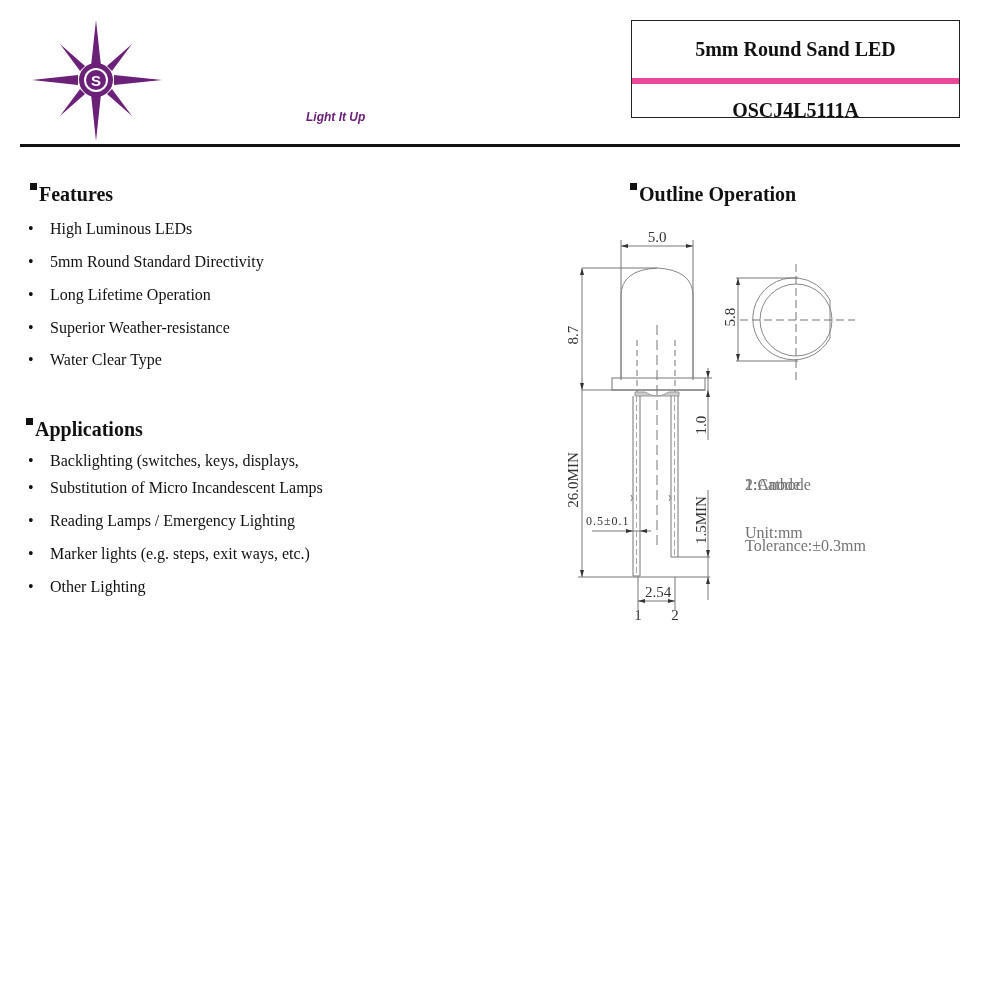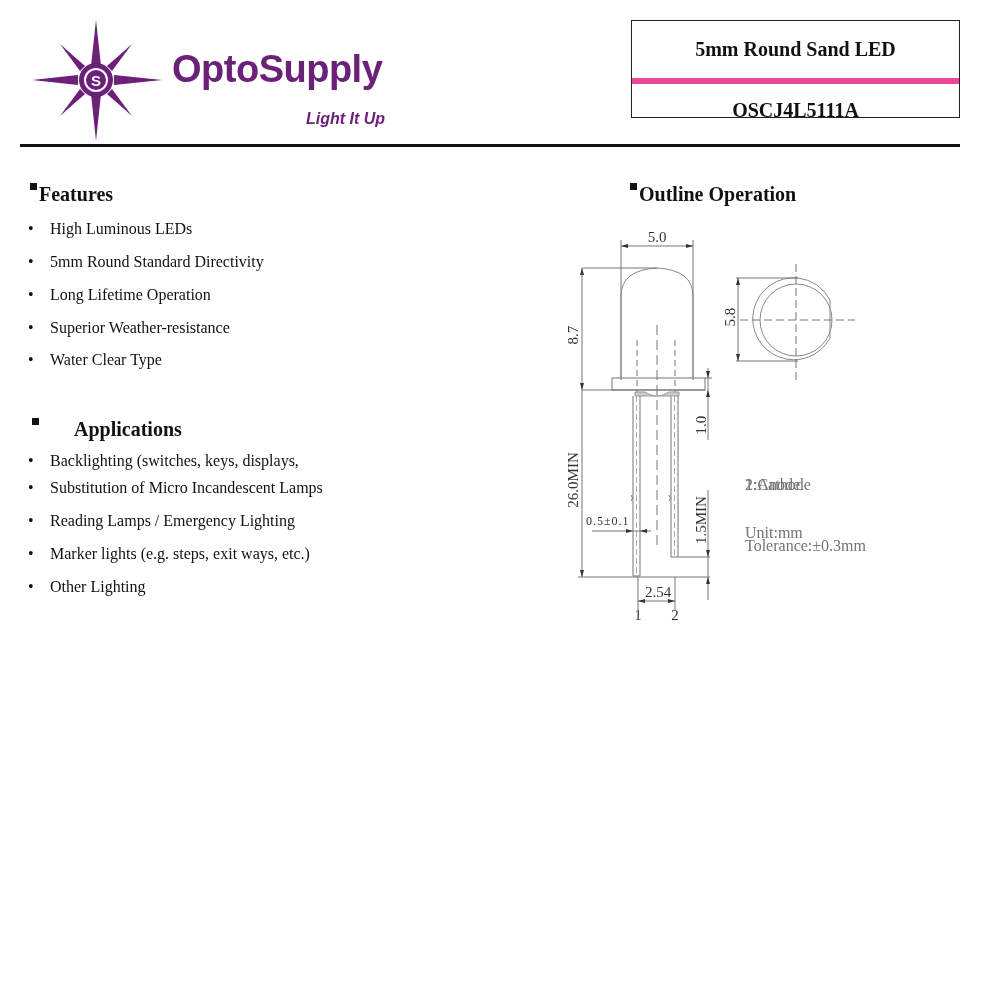--- a/index.html
+++ b/index.html
@@ -1,20 +1,20 @@
 <!DOCTYPE html>
 <html><head>
 <meta charset="utf-8">
 <style>
   html, body { margin: 0; padding: 0; background: #ffffff; }
   body { width: 990px; height: 990px; position: relative; overflow: hidden; font-family: "Liberation Serif", serif; color: #111; }
   .logo { position: absolute; left: 30px; top: 18px; width: 360px; height: 125px; }
   .logo svg { position: absolute; left: 0; top: 0; }
   .brand-name { position: absolute; left: 142px; top: 30px; font-family: "Liberation Sans", sans-serif; font-weight: bold; font-size: 38px; color: #6b2178; letter-spacing: -0.5px; }
-  .brand-tag { position: absolute; left: 276px; top: 92px; font-family: "Liberation Sans", sans-serif; font-weight: bold; font-style: italic; font-size: 16px; color: #6b2178; }
+  .brand-tag { position: absolute; left: 276px; top: 92px; font-family: "Liberation Sans", sans-serif; font-weight: bold; font-style: italic; font-size: 12px; color: #6b2178; }
   .title-box { position: absolute; left: 631px; top: 20px; width: 327px; height: 96px; border: 1px solid #222; }
   .title-row1 { height: 57px; border-bottom: 6px solid #ec4899; display: flex; align-items: center; justify-content: center; font-weight: bold; font-size: 20px; }
   .title-row2 { height: 38px; display: flex; align-items: flex-end; justify-content: center; font-weight: bold; font-size: 20px; padding-bottom: 0; }
   .rule { position: absolute; left: 20px; top: 144px; width: 940px; height: 3px; background: #111; }
   .section-h { position: absolute; font-weight: bold; font-size: 20px; display: flex; }
   .section-h .sq { display: inline-block; width: 7px; height: 7px; background: #111; margin-right: 2px; margin-bottom: 5px; }
   .list { position: absolute; left: 28px; margin: 0; padding: 0; list-style: none; font-size: 16px; }
   .list li { position: relative; padding-left: 22px; }
   .list li .bullet { position: absolute; left: 0; top: 0; }
   .drawing { position: absolute; left: 560px; top: 220px; width: 340px; height: 410px; }
@@ -33,21 +33,20 @@
       <polygon points="30,26 55,48 50,53"></polygon>
       <polygon points="102,26 77,48 82,53"></polygon>
       <polygon points="30,98 55,76 50,71"></polygon>
       <polygon points="102,98 77,76 82,71"></polygon>
       <circle cx="66" cy="62" r="17"></circle>
     </g>
     <circle cx="66" cy="62" r="12" fill="#ffffff"></circle>
     <circle cx="66" cy="62" r="10" fill="#6b2178"></circle>
     <text x="66" y="68" text-anchor="middle" font-family="Liberation Sans, sans-serif" font-weight="bold" font-size="15" fill="#ffffff">S</text>
   </svg>
-  <div class="brand-name">OptoSupply</div>
   <div class="brand-tag">Light It Up</div>
 </div>
 
 <div class="title-box">
   <div class="title-row1">5mm Round Sand LED</div>
   <div class="title-row2">OSCJ4L5111A</div>
 </div>
 
 <div class="rule"></div>
 
@@ -56,21 +55,21 @@
     <span>Features</span>
 </div>
 <ul class="list" style="top:220px;">
   <li style="height:33px;"><span class="bullet">•</span><span>High Luminous LEDs</span></li>
   <li style="height:33px;"><span class="bullet">•</span><span>5mm Round Standard Directivity</span></li>
   <li style="height:33px;"><span class="bullet">•</span><span>Long Lifetime Operation</span></li>
   <li style="height:32px;"><span class="bullet">•</span><span>Superior Weather-resistance</span></li>
   <li style="height:30px;"><span class="bullet">•</span><span>Water Clear Type</span></li>
 </ul>
 
-<div class="section-h" style="left:32px; top:418px;gap:33px;">
+<div class="section-h" style="left:26px; top:418px;">
   <span class="sq"></span>
     <span>Applications</span>
 </div>
 <ul class="list" style="top:452px;">
   <li style="height:27px;"><span class="bullet">•</span><span>Backlighting (switches, keys, displays,</span></li>
   <li style="height:33px;"><span class="bullet">•</span><span>Substitution of Micro Incandescent Lamps</span></li>
   <li style="height:33px;"><span class="bullet">•</span><span>Reading Lamps / Emergency Lighting</span></li>
   <li style="height:33px;"><span class="bullet">•</span><span>Marker lights (e.g. steps, exit ways, etc.)</span></li>
   <li style="height:30px;"><span class="bullet">•</span><span>Other Lighting</span></li>
 </ul>

